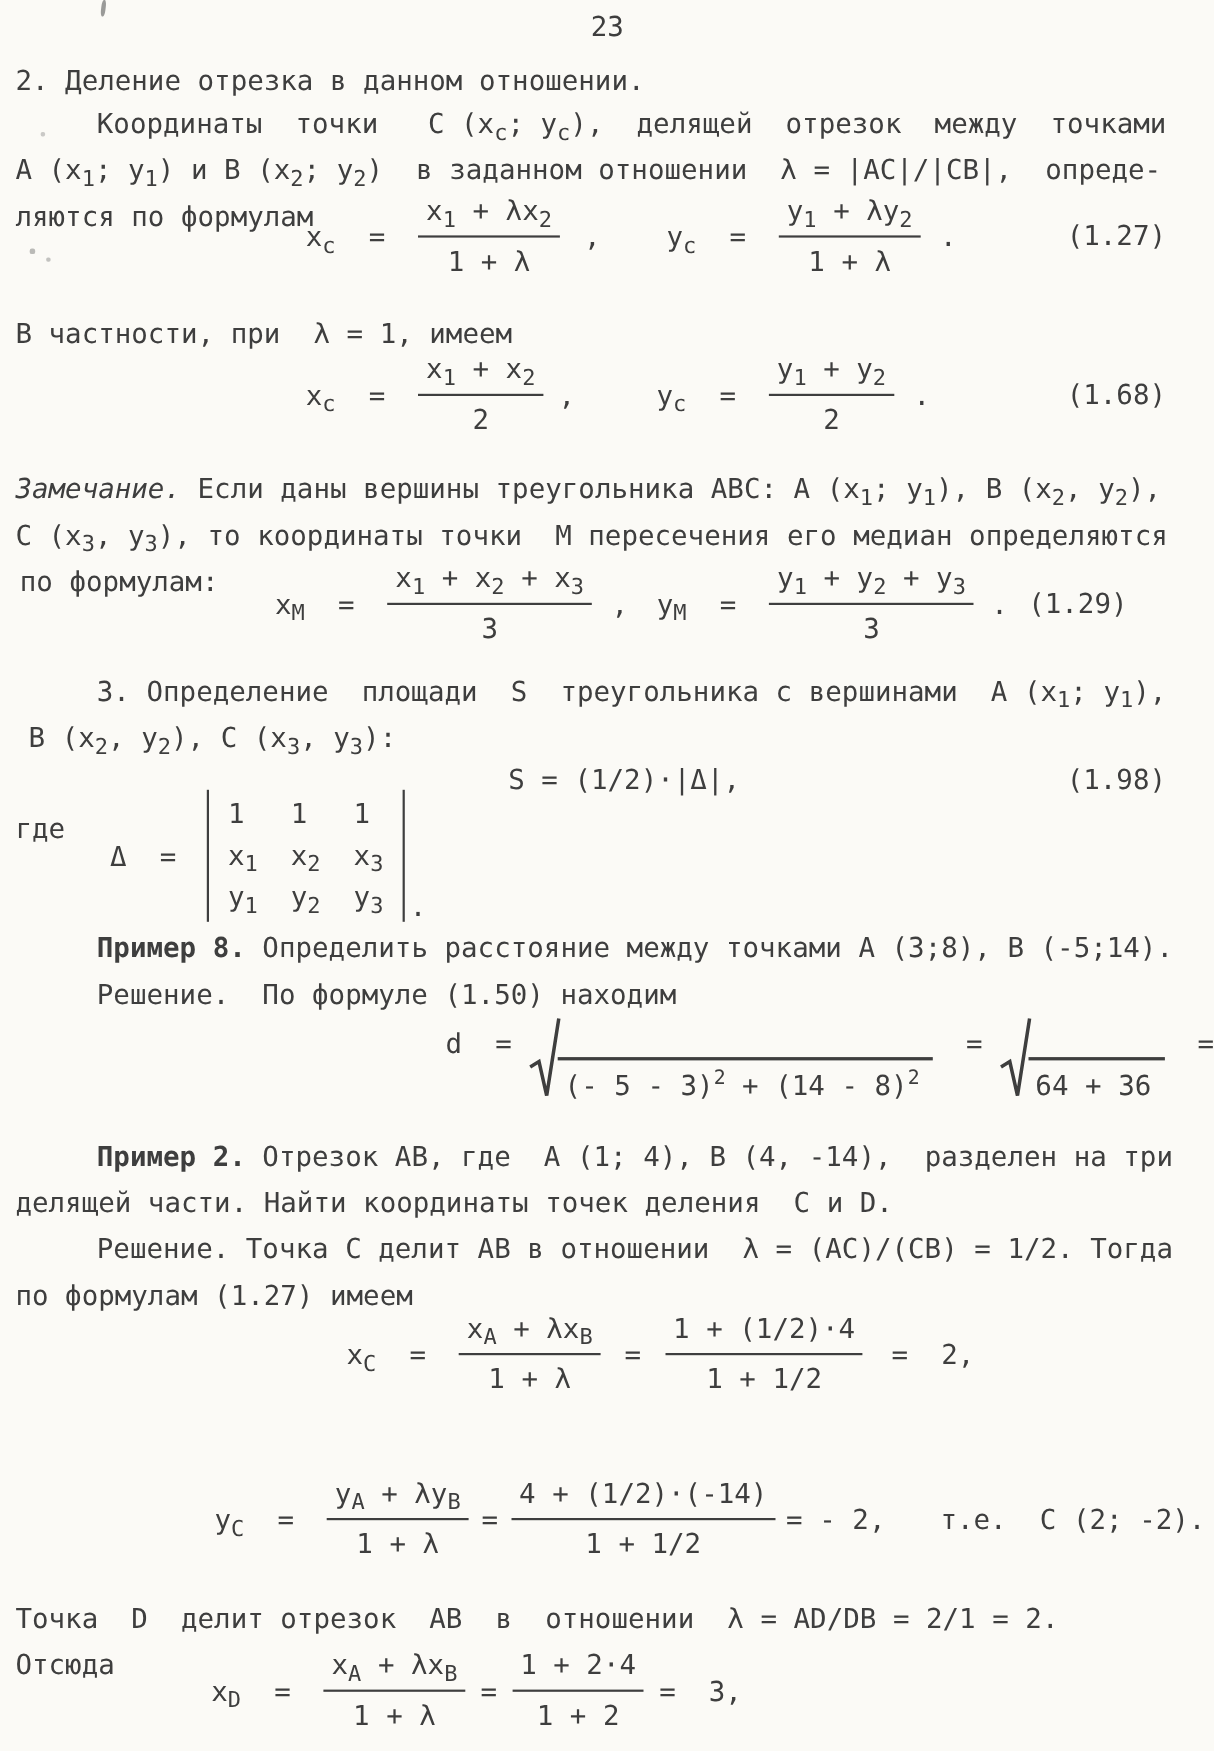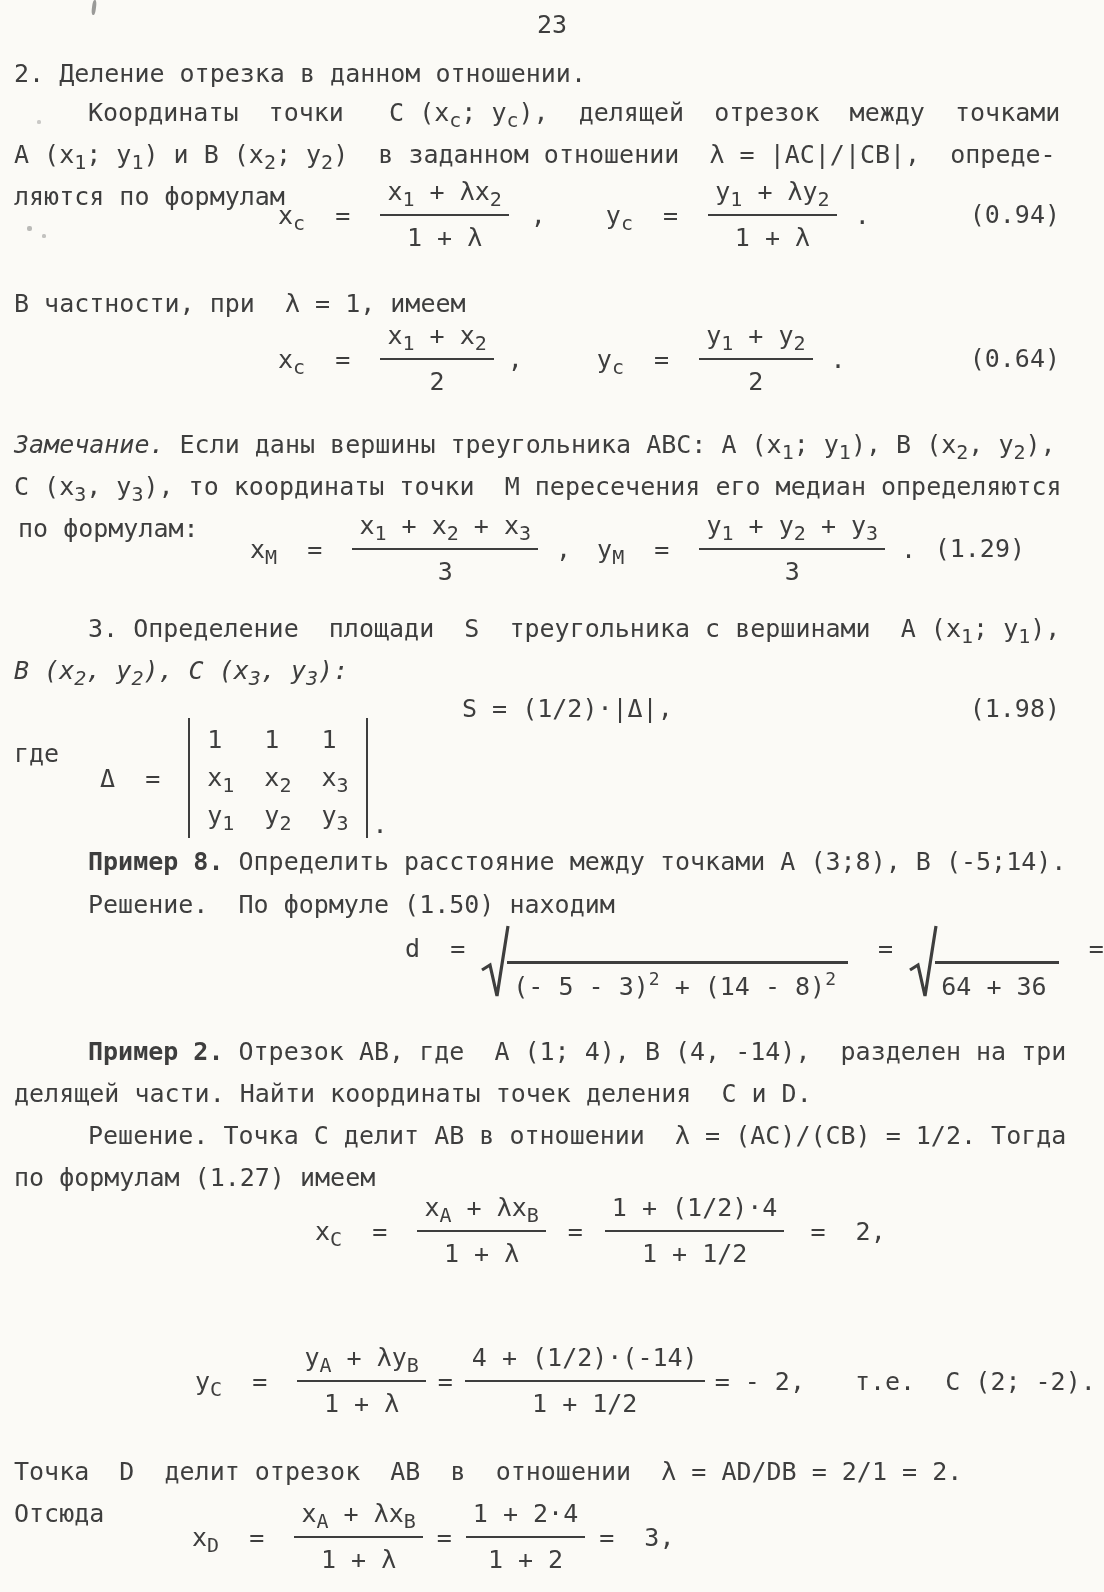--- a/index.html
+++ b/index.html
@@ -65,41 +65,41 @@
     </span>
     <span class="sep" style="margin:0 14px 0 22px;">,</span>
     <span class="sep" style="margin-left:46px;">y<sub>c</sub>  =</span><span class="sep">  </span>
     <span class="frac">
       <span class="num">y<sub>1</sub> + λy<sub>2</sub></span>
       <span class="bar"></span>
       <span class="den">1 + λ</span>
     </span>
     <span class="sep" style="margin-left:18px;">.</span>
   </div>
-  <div class="eqlabel" style="top:198px;right:44px;">(0.94)</div>
+  <div class="eqlabel" style="top:198px;right:44px;">(1.27)</div>
 
   <div class="line" style="top:287px;left:14px;">В частности, при  λ = 1, имеем</div>
 
   <div class="formula" style="top:314px;left:278px;">
     <span class="sep">x<sub>c</sub>  =</span><span class="sep">  </span>
     <span class="frac">
       <span class="num">x<sub>1</sub> + x<sub>2</sub></span>
       <span class="bar"></span>
       <span class="den">2</span>
     </span>
     <span class="sep" style="margin:0 14px 0 14px;">,</span>
     <span class="sep" style="margin-left:60px;">y<sub>c</sub>  =</span><span class="sep">  </span>
     <span class="frac">
       <span class="num">y<sub>1</sub> + y<sub>2</sub></span>
       <span class="bar"></span>
       <span class="den">2</span>
     </span>
     <span class="sep" style="margin-left:18px;">.</span>
   </div>
-  <div class="eqlabel" style="top:342px;right:44px;">(0.64)</div>
+  <div class="eqlabel" style="top:342px;right:44px;">(1.68)</div>
 
   <div class="line" style="top:428px;left:14px;"><span class="i">Замечание.</span><span> Если даны вершины треугольника АВС: А (x<sub>1</sub>; y<sub>1</sub>), В (x<sub>2</sub>, y<sub>2</sub>),</span></div>
   <div class="line" style="top:470px;left:14px;">С (x<sub>3</sub>, y<sub>3</sub>), то координаты точки  М пересечения его медиан определяются</div>
   <div class="line" style="top:512px;left:18px;">по формулам:</div>
 
   <div class="formula" style="top:504px;left:250px;">
     <span class="sep">x<sub>М</sub>  =</span><span class="sep">  </span>
     <span class="frac">
       <span class="num">x<sub>1</sub> + x<sub>2</sub> + x<sub>3</sub></span>
       <span class="bar"></span>
@@ -110,21 +110,21 @@
     <span class="frac">
       <span class="num">y<sub>1</sub> + y<sub>2</sub> + y<sub>3</sub></span>
       <span class="bar"></span>
       <span class="den">3</span>
     </span>
     <span class="sep" style="margin-left:16px;">.</span>
   </div>
   <div class="eqlabel" style="top:532px;right:79px;">(1.29)</div>
 
   <div class="line" style="top:612px;left:88px;">3. Определение  площади  S  треугольника с вершинами  А (x<sub>1</sub>; y<sub>1</sub>),</div>
-  <div class="line" style="top:654px;left:14px;font-style:italic;">В (x<sub>2</sub>, y<sub>2</sub>), С (x<sub>3</sub>, y<sub>3</sub>):</div>
+  <div class="line" style="top:654px;left:26px;">В (x<sub>2</sub>, y<sub>2</sub>), С (x<sub>3</sub>, y<sub>3</sub>):</div>
 
   <div class="line" style="top:692px;left:462px;">S = (1/2)·|Δ|,</div>
   <div class="eqlabel" style="top:692px;right:44px;">(1.98)</div>
 
   <div class="line" style="top:737px;left:14px;">где</div>
   <div class="det" style="top:718px;left:100px;">
     <span>Δ  =</span>
     <span class="detgrid">
       <span>1</span>
       <span>1</span>

